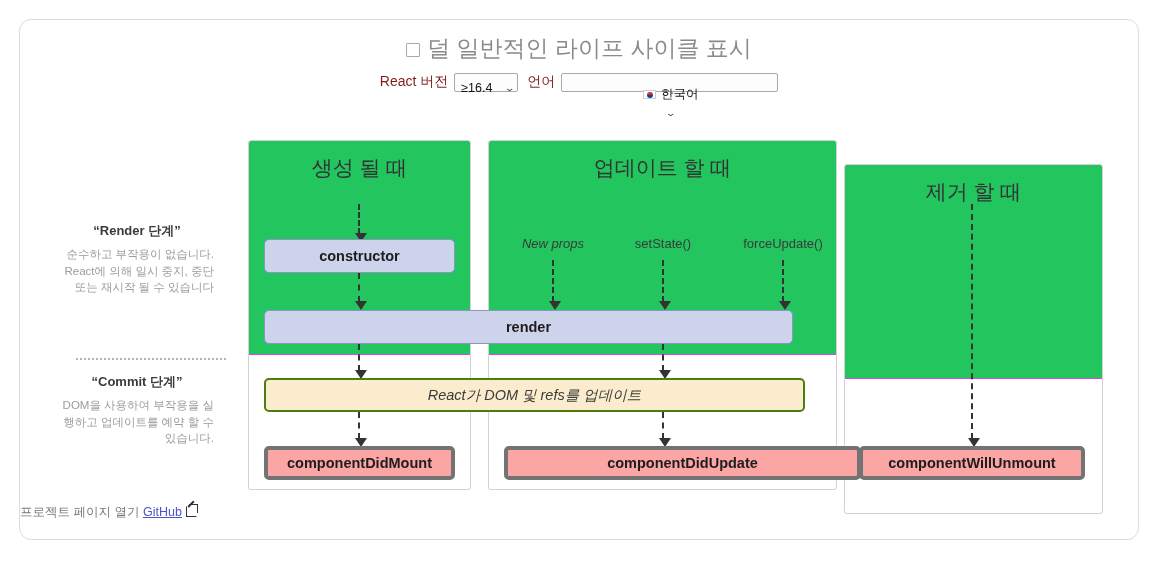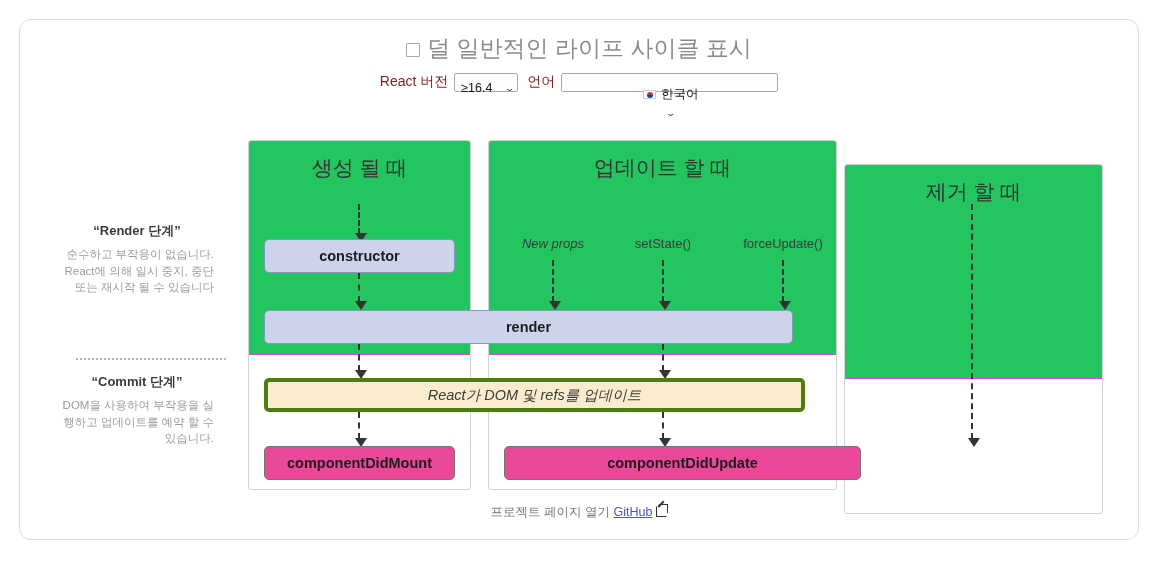--- a/index.html
+++ b/index.html
@@ -208,23 +208,23 @@
     border-radius: 5px;
     display: flex;
     align-items: center;
     justify-content: center;
     font-size: 14.5px;
     font-weight: bold;
     box-sizing: border-box;
     color: #1d1d1d;
   }
   .lbox.blue { background: #ccd3ea; border: 1px solid #8a96c2; }
-  .lbox.green { background: #ec4899; border: 1px solid #737373; }
+  .lbox.green { background: #fca5a5; border: 4px solid #737373; }
   .lbox.yellow {
-    background: #faeccd; border: 4px solid #4d7c0f;
+    background: #faeccd; border: 2px solid #4d7c0f;
     font-weight: normal; font-style: italic; font-size: 14.5px;
     color: #3b3b3b;
   }
 
   #box-constructor { left: 16px; top: 99px; width: 191px; }
   #box-render { left: 16px; top: 170px; width: 529px; }
   #box-didmount { left: 16px; top: 306px; width: 191px; }
   #box-didupdate { left: 256px; top: 306px; width: 357px; }
   #box-willunmount { left: 611px; top: 306px; width: 226px; }
   #box-domupdate { left: 16px; top: 238px; width: 541px; }
@@ -257,21 +257,20 @@
     border-right: 6px solid transparent;
     border-top: 9px solid #333;
   }
 
   
   .footer {
     position: absolute;
     left: 0;
     bottom: 18px;
     width: 100%;
-    text-align: center;
     font-size: 12.5px;
     color: #777;
   }
   .footer a {
     color: #4a53c9;
     text-decoration: underline;
   }
   .ext-icon {
     display: inline-block;
     width: 9px; height: 9px;
@@ -379,20 +378,21 @@
         <div class="arrow" style="left:414px; top:204px; height:27px;"></div>
         <div class="arrow" style="left:414px; top:272px; height:27px;"></div>
 
         <div class="arrow" style="left:723px; top:64px; height:235px;"></div>
 
         <div class="lbox blue" id="box-constructor">constructor</div>
         <div class="lbox blue" id="box-render">render</div>
         <div class="lbox yellow" id="box-domupdate">React가 DOM 및 refs를 업데이트</div>
         <div class="lbox green" id="box-didmount">componentDidMount</div>
         <div class="lbox green" id="box-didupdate">componentDidUpdate</div>
+        <div class="lbox green" id="box-willunmount">componentWillUnmount</div>
 
         <div class="trigger" id="trigger-newprops">New props</div>
         <div class="trigger" id="trigger-setstate">setState()</div>
         <div class="trigger" id="trigger-forceupdate">forceUpdate()</div>
 
       </div>
     </div>
   </div>
 
   <div class="footer">

